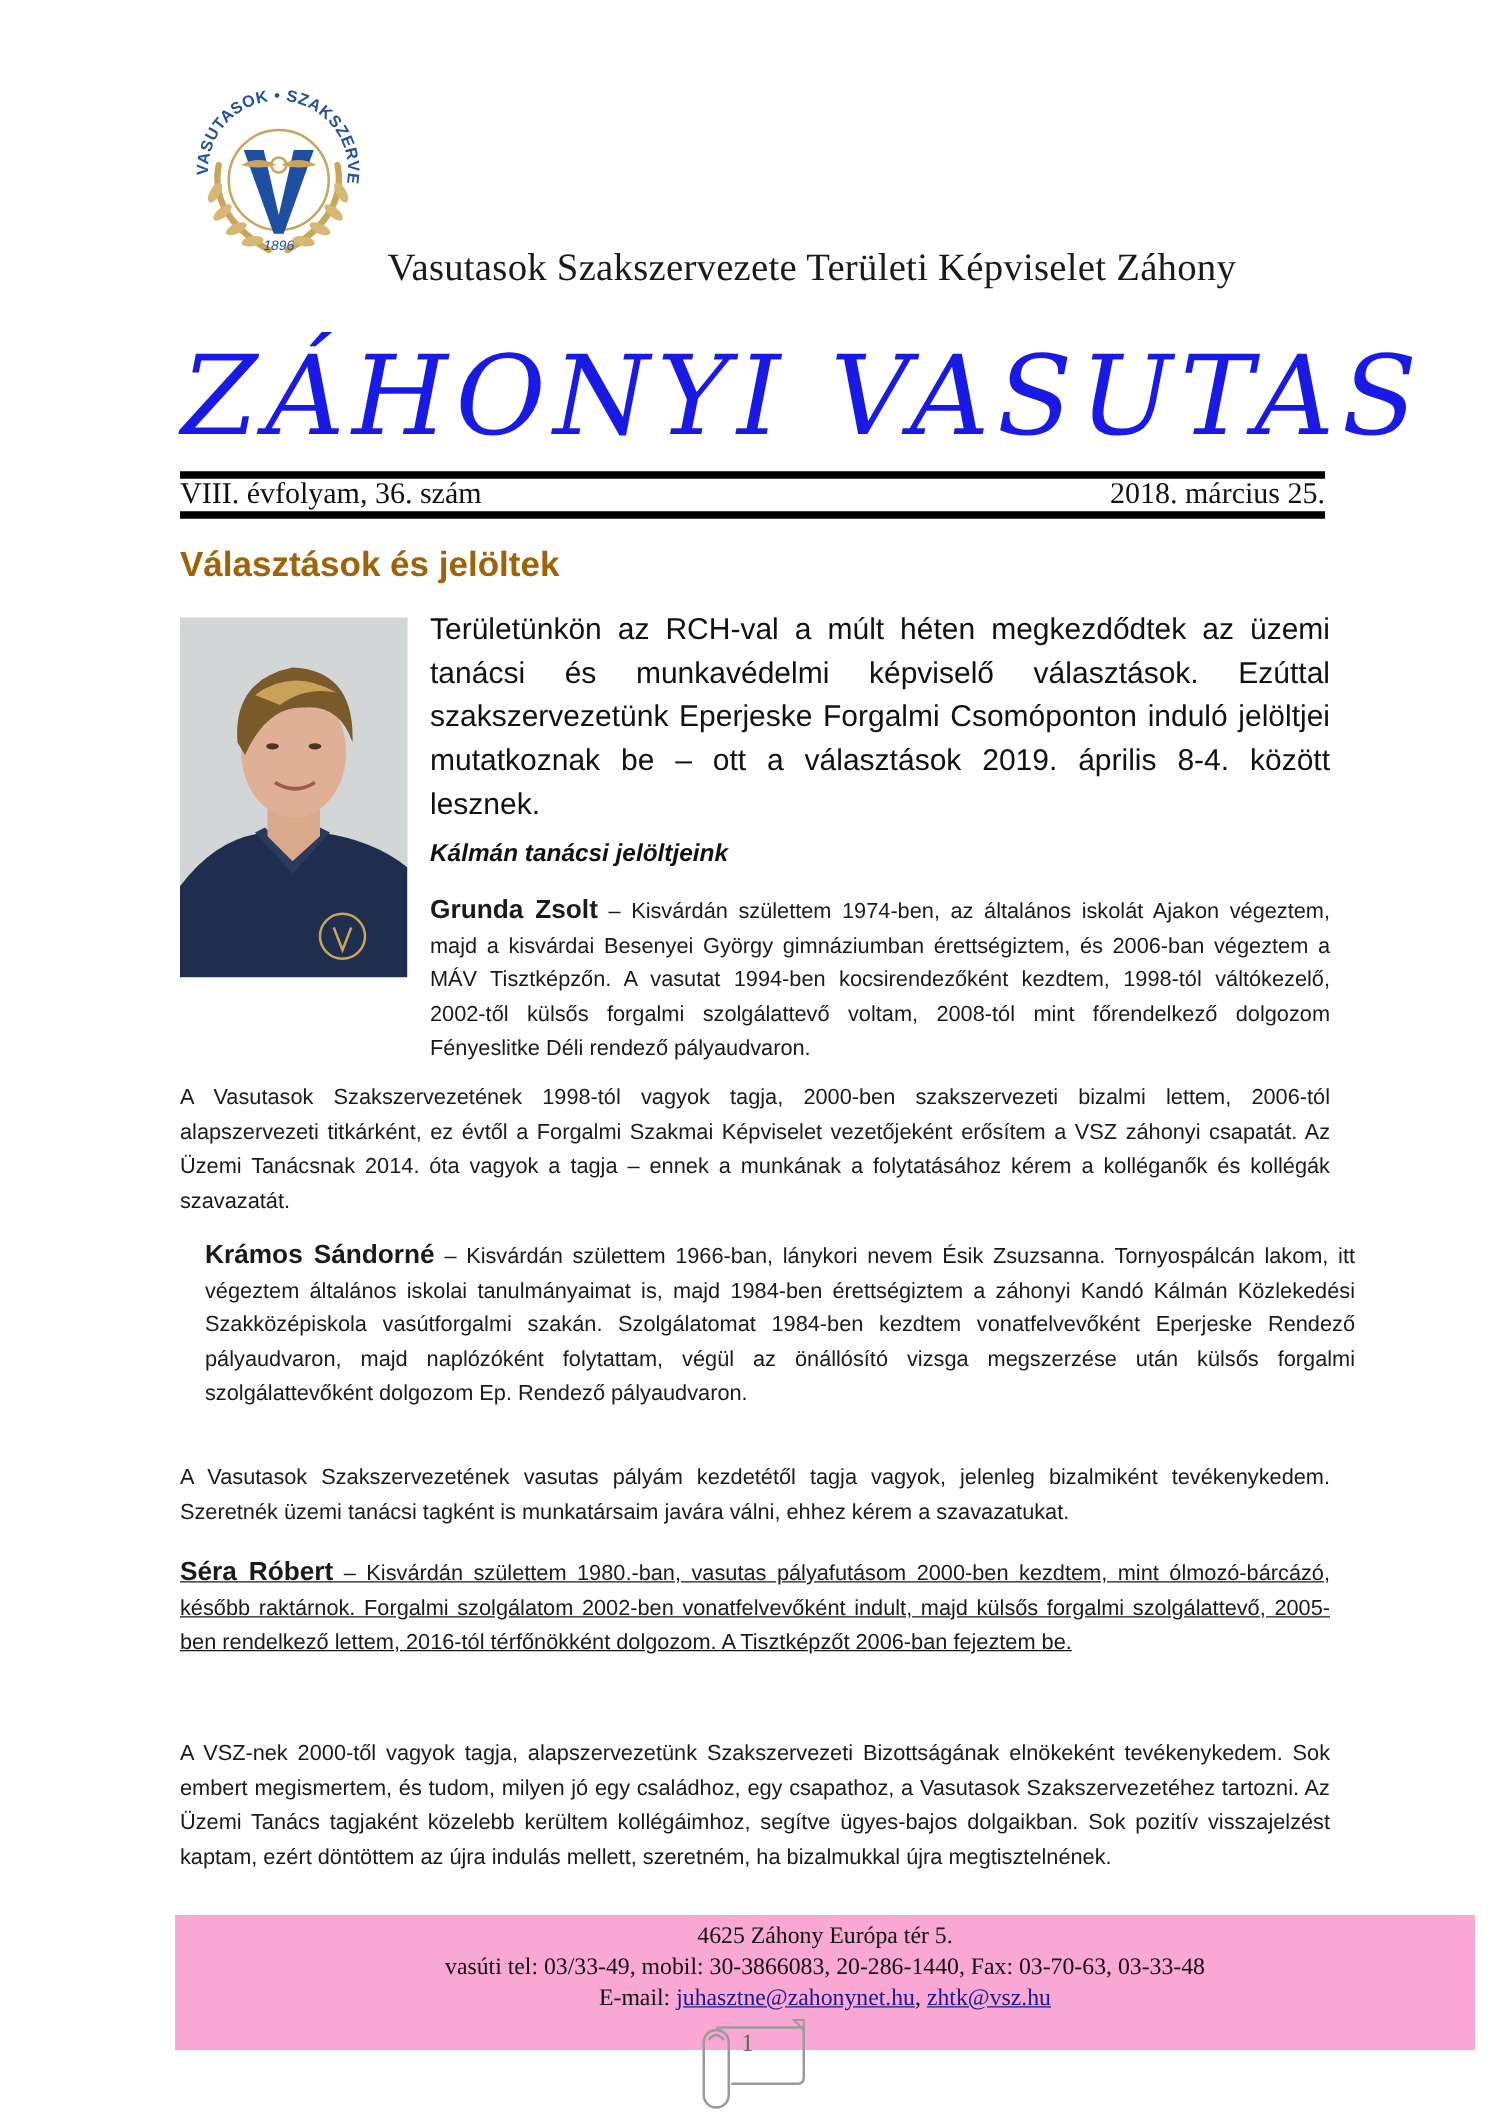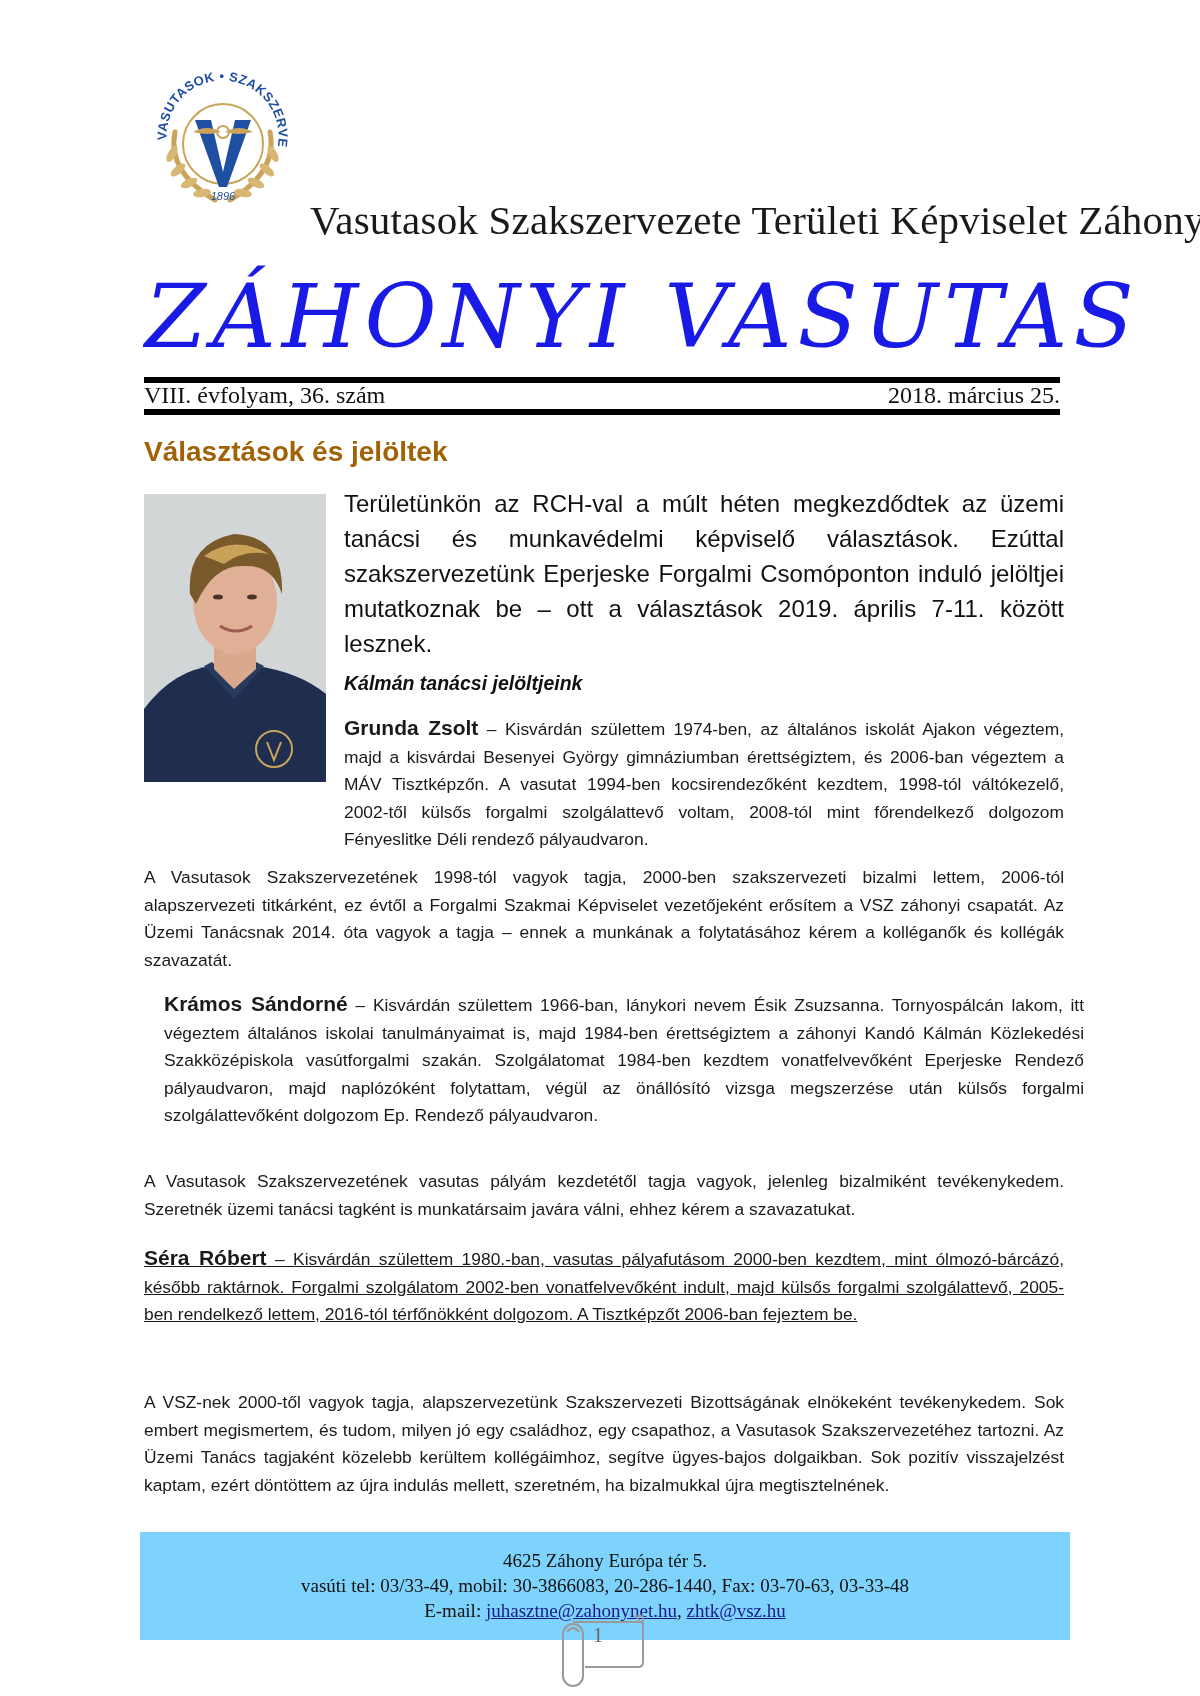--- a/index.html
+++ b/index.html
@@ -3,21 +3,21 @@
   <meta charset="utf-8">
   <style>
     html, body { margin: 0; padding: 0; background: #ffffff; }
     body { width: 1200px; height: 1696px; position: relative; overflow: hidden; }
     .page { position: absolute; left: 0; top: 0; width: 1200px; height: 1696px; }
 
     .logo { position: absolute; left: 145px; top: 62px; width: 155px; height: 150px; }
 
     .org-line {
       position: absolute; left: 310px; top: 196px; width: 720px;
-      font-family: "Liberation Serif", serif; font-size: 41px; color: #1a1a1a;
+      font-family: "Liberation Serif", serif; font-size: 31px; color: #1a1a1a;
       white-space: nowrap; letter-spacing: 0.2px;
     }
 
     .masthead {
       position: absolute; left: 145px; top: 262px; width: 930px; text-align: left;
       font-family: "DejaVu Serif", "Liberation Serif", serif; font-style: italic;
       font-size: 88px; color: #1a1ae6; letter-spacing: 6px; line-height: 110px;
       white-space: nowrap;
     }
 
@@ -61,24 +61,24 @@
       position: absolute; left: 144px; top: 714px; width: 920px;
       text-indent: 200px;
     }
     .p1 { position: absolute; left: 144px; top: 864px; width: 920px; }
     .p-kramos { position: absolute; left: 144px; top: 990px; width: 920px; margin-left: 20px; }
     .p2 { position: absolute; left: 144px; top: 1168px; width: 920px; }
     .p-sera { position: absolute; left: 144px; top: 1244px; width: 920px; text-decoration: underline; }
     .p3 { position: absolute; left: 144px; top: 1389px; width: 920px; }
 
     .footer {
-      position: absolute; left: 140px; top: 1532px; width: 930px; height: 108px;
-      background: #7dd3fc; text-align: center;
+      position: absolute; left: 140px; top: 1532px; width: 1040px; height: 108px;
+      background: #f9a8d4; text-align: center;
       font-family: "Liberation Serif", serif; font-size: 19px; color: #111; line-height: 25px;
-      padding-top: 16px; box-sizing: border-box;
+      padding-top: 4px; box-sizing: border-box;
     }
     .footer a { color: #1a1a8c; text-decoration: underline; }
 
     .page-number {
       position: absolute; left: 555px; top: 1612px; width: 100px; height: 80px;
     }
     .page-number span {
       position: absolute; left: 38px; top: 12px;
       font-family: "Liberation Serif", serif; font-size: 20px; color: #666;
     }
@@ -156,21 +156,21 @@
       <ellipse cx="74" cy="103" rx="5" ry="2.5" fill="#4a3425"></ellipse>
       <ellipse cx="108" cy="103" rx="5" ry="2.5" fill="#4a3425"></ellipse>
 
       <path d="M 76 132 Q 92 142 108 132" stroke="#a05a50" stroke-width="3" fill="none"></path>
 
       <circle cx="130" cy="255" r="18" fill="none" stroke="#c9a45a" stroke-width="2"></circle>
       <path d="M 123 248 L 130 266 L 137 248" stroke="#c9a45a" stroke-width="2" fill="none"></path>
     </svg>
   </div>
 
-  <div class="intro">Területünkön az RCH-val a múlt héten megkezdődtek az üzemi tanácsi és munkavédelmi képviselő választások. Ezúttal szakszervezetünk Eperjeske Forgalmi Csomóponton induló jelöltjei mutatkoznak be – ott a választások 2019. április 7-11. között lesznek.</div>
+  <div class="intro">Területünkön az RCH-val a múlt héten megkezdődtek az üzemi tanácsi és munkavédelmi képviselő választások. Ezúttal szakszervezetünk Eperjeske Forgalmi Csomóponton induló jelöltjei mutatkoznak be – ott a választások 2019. április 8-4. között lesznek.</div>
 
   <div class="subhead">Kálmán tanácsi jelöltjeink</div>
 
   <div class="body-text p-grunda" style="left:344px; width:720px; text-indent:0;">
     <span class="name">Grunda Zsolt</span><span> – Kisvárdán születtem 1974-ben, az általános iskolát Ajakon végeztem, majd a kisvárdai Besenyei György gimnáziumban érettségiztem, és 2006-ban végeztem a MÁV Tisztképzőn. A vasutat 1994-ben kocsirendezőként kezdtem, 1998-tól váltókezelő, 2002-től külsős forgalmi szolgálattevő voltam, 2008-tól mint főrendelkező dolgozom Fényeslitke Déli rendező pályaudvaron.</span>
   </div>
   <div class="body-text p1">A Vasutasok Szakszervezetének 1998-tól vagyok tagja, 2000-ben szakszervezeti bizalmi lettem, 2006-tól alapszervezeti titkárként, ez évtől a Forgalmi Szakmai Képviselet vezetőjeként erősítem a VSZ záhonyi csapatát. Az Üzemi Tanácsnak 2014. óta vagyok a tagja – ennek a munkának a folytatásához kérem a kolléganők és kollégák szavazatát.</div>
 
   <div class="body-text p-kramos">
     <span class="name">Krámos Sándorné</span><span> – Kisvárdán születtem 1966-ban, lánykori nevem Ésik Zsuzsanna. Tornyospálcán lakom, itt végeztem általános iskolai tanulmányaimat is, majd 1984-ben érettségiztem a záhonyi Kandó Kálmán Közlekedési Szakközépiskola vasútforgalmi szakán. Szolgálatomat 1984-ben kezdtem vonatfelvevőként Eperjeske Rendező pályaudvaron, majd naplózóként folytattam, végül az önállósító vizsga megszerzése után külsős forgalmi szolgálattevőként dolgozom Ep. Rendező pályaudvaron.</span>

